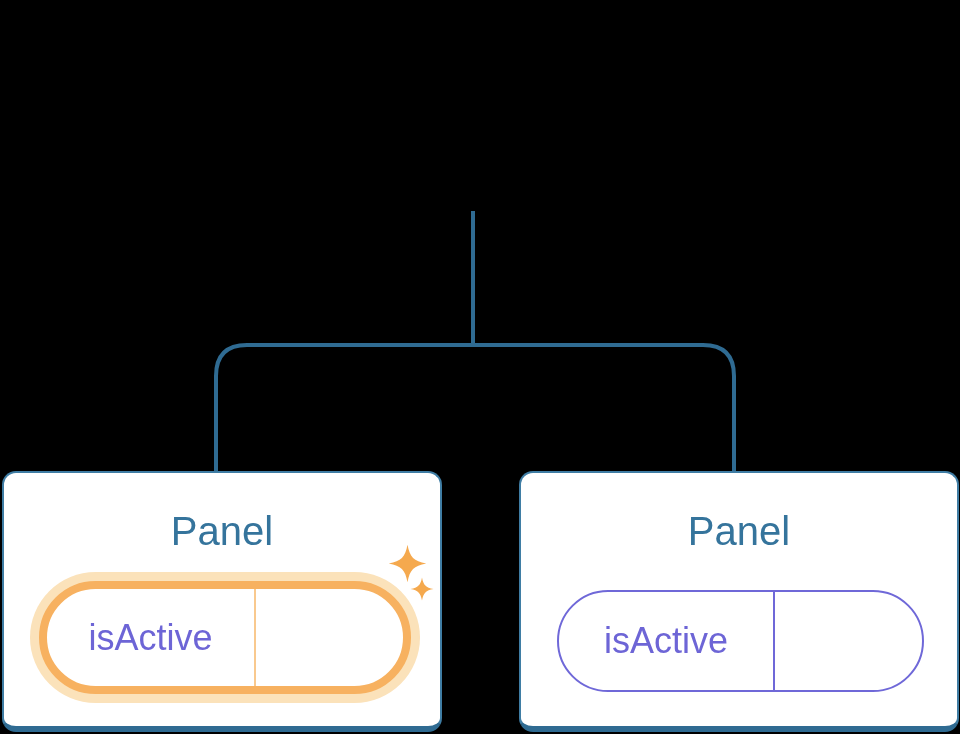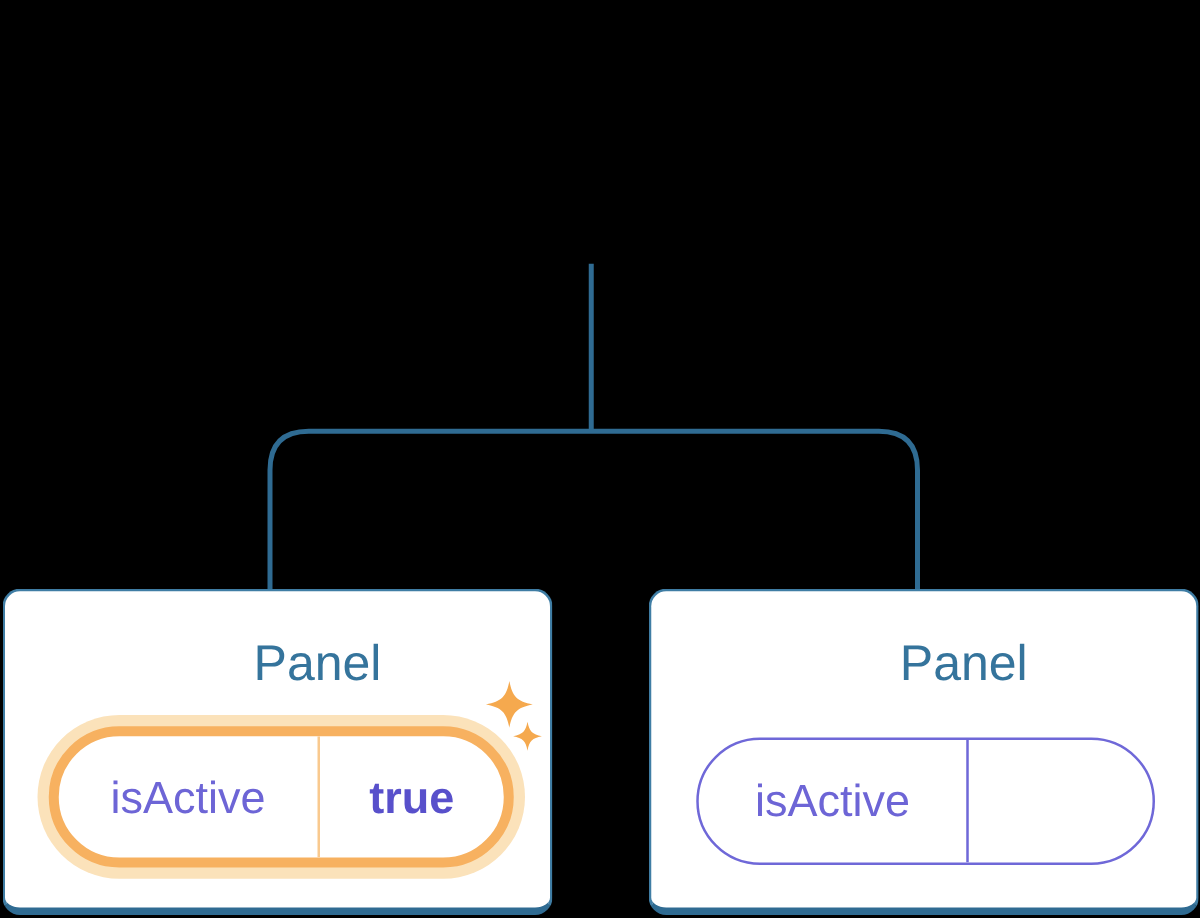--- a/index.html
+++ b/index.html
@@ -59,21 +59,20 @@
   .panel-right { left: 519px; }
   .panel-title {
     position: absolute;
     top: 36px;
     left: 0;
     width: 100%;
     text-align: center;
     font-size: 40px;
     font-weight: 500;
     color: #35749c;
-    padding-left: 32px;
   }
   
   .pill-glow {
     position: absolute;
     left: 26px;
     top: 99px;
     width: 390px;
     height: 131px;
     background: #fbe2ba;
     border-radius: 999px;
@@ -148,21 +147,20 @@
     <div class="sparkle sparkle-small">
       <svg viewBox="0 0 100 100" width="100%" height="100%" xmlns="http://www.w3.org/2000/svg">
         <path d="M50 2 C56 34 66 44 98 50 C66 56 56 66 50 98 C44 66 34 56 2 50 C34 44 44 34 50 2 Z" fill="#f5a94e"></path>
       </svg>
     </div>
 
     <div class="pill-glow">
       <div class="pill pill-active">
         <span class="cell cell-name">isActive</span>
         <span class="vdiv vdiv-orange"></span>
-        <span class="cell cell-value bold">true</span>
       </div>
     </div>
   </div>
 
   <div class="node panel-node panel-right">
     <div class="panel-title">Panel</div>
 
     <div class="pill pill-inactive">
       <span class="cell cell-name">isActive</span>
       <span class="vdiv vdiv-purple"></span>

